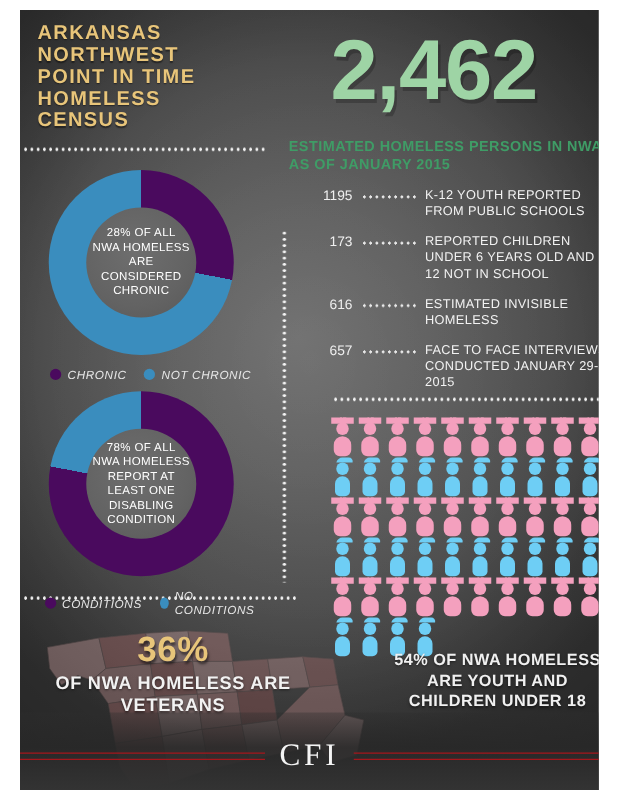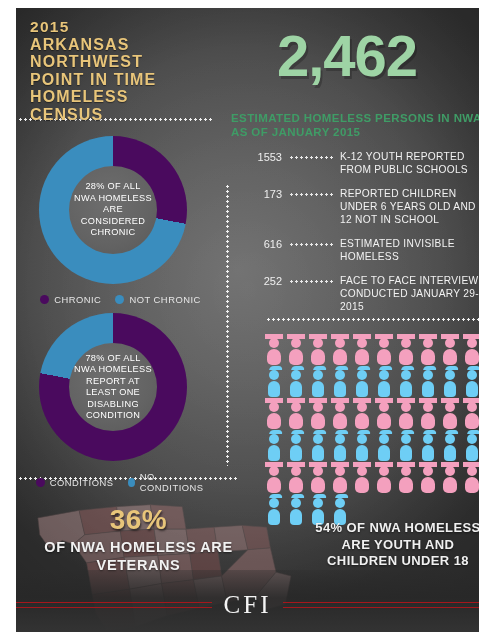--- a/index.html
+++ b/index.html
@@ -29,21 +29,21 @@
   .title-line{
     color:#e8c57a;font-size:16px;line-height:17.5px;font-weight:bold;
     letter-spacing:1.1px;text-transform:uppercase;white-space:nowrap;
     text-shadow:0 1px 1px rgba(0,0,0,0.45);
   }
   .title-line.first{font-size:15.5px;letter-spacing:1.3px;}
 
   
   .bignum{
     position:absolute;left:186px;top:4px;width:290px;z-index:5;
-    color:#9ed4a5;font-size:58px;line-height:88px;font-weight:bold;
+    color:#9ed4a5;font-size:68px;line-height:88px;font-weight:bold;
     letter-spacing:-1px;text-align:center;
     text-shadow:2px 3px 0 rgba(0,0,0,0.22);
   }
   .bigsub{
     position:absolute;left:215px;top:103px;width:258px;z-index:5;
     color:#3f9c66;font-size:11.5px;line-height:14px;font-weight:bold;
     letter-spacing:0.4px;text-transform:uppercase;
   }
 
   
@@ -71,20 +71,21 @@
     background:radial-gradient(circle at 45% 40%, #6e6e6e 0%, #636363 60%, #585858 100%);
     display:flex;align-items:center;justify-content:center;text-align:center;
   }
   .donut .hole span{
     color:#ffffff;font-size:9.2px;line-height:11.5px;font-weight:normal;
     letter-spacing:.3px;padding:0 5px;text-transform:uppercase;
   }
   .legend{
     display:flex;gap:14px;align-items:center;justify-content:center;
     margin-top:10px;
+    font-style:italic;
   }
   .legend .item{display:flex;align-items:center;gap:5px;}
   .legend .swatch{width:9px;height:9px;border-radius:50%;display:inline-block;}
   .legend .lbl{color:#e6e6e6;font-size:9.4px;letter-spacing:.5px;text-transform:uppercase;}
 
   
   .stats{position:absolute;left:232px;top:142px;width:246px;z-index:5;}
   .stat-row{display:flex;align-items:flex-start;margin-bottom:11px;}
   .stat-num{
     width:34px;text-align:right;color:#efefef;font-size:11px;line-height:13px;
@@ -187,21 +188,20 @@
     letter-spacing:3px;line-height:26px;flex:none;padding:0 2px;text-align:right;
   }
 </style>
 </head>
 <body>
 
 <div id="poster">
   <div id="card">
 
     <div class="title-block">
-      <div class="title-line first">2015</div>
       <div class="title-line">ARKANSAS</div>
       <div class="title-line">NORTHWEST</div>
       <div class="title-line">POINT IN TIME</div>
       <div class="title-line">HOMELESS</div>
       <div class="title-line">CENSUS</div>
     </div>
 
     <div class="bignum">2,462</div>
     <div class="bigsub">ESTIMATED HOMELESS PERSONS IN NWA AS OF JANUARY 2015</div>
 
@@ -241,36 +241,36 @@
         </div>
         <div class="item">
           <span class="swatch" style="background:#3a8dbe;"></span>
           <span class="lbl">NO CONDITIONS</span>
         </div>
       </div>
     </div>
 
     <div class="stats">
       <div class="stat-row">
-        <div class="stat-num">1553</div>
+        <div class="stat-num">1195</div>
         <div class="stat-dots"></div>
         <div class="stat-txt">K-12 YOUTH REPORTED FROM PUBLIC SCHOOLS</div>
       </div>
       <div class="stat-row">
         <div class="stat-num">173</div>
         <div class="stat-dots"></div>
         <div class="stat-txt">REPORTED CHILDREN UNDER 6 YEARS OLD AND K-12 NOT IN SCHOOL</div>
       </div>
       <div class="stat-row">
         <div class="stat-num">616</div>
         <div class="stat-dots"></div>
         <div class="stat-txt">ESTIMATED INVISIBLE HOMELESS</div>
       </div>
       <div class="stat-row">
-        <div class="stat-num">252</div>
+        <div class="stat-num">657</div>
         <div class="stat-dots"></div>
         <div class="stat-txt">FACE TO FACE INTERVIEWS CONDUCTED JANUARY 29-30, 2015</div>
       </div>
     </div>
 
     <div class="people" id="people-grid">
         <div class="prow">
           <div class="fig girl" style="color: rgb(244, 160, 190);">
             <span class="hair"></span>
             <span class="head"></span>

